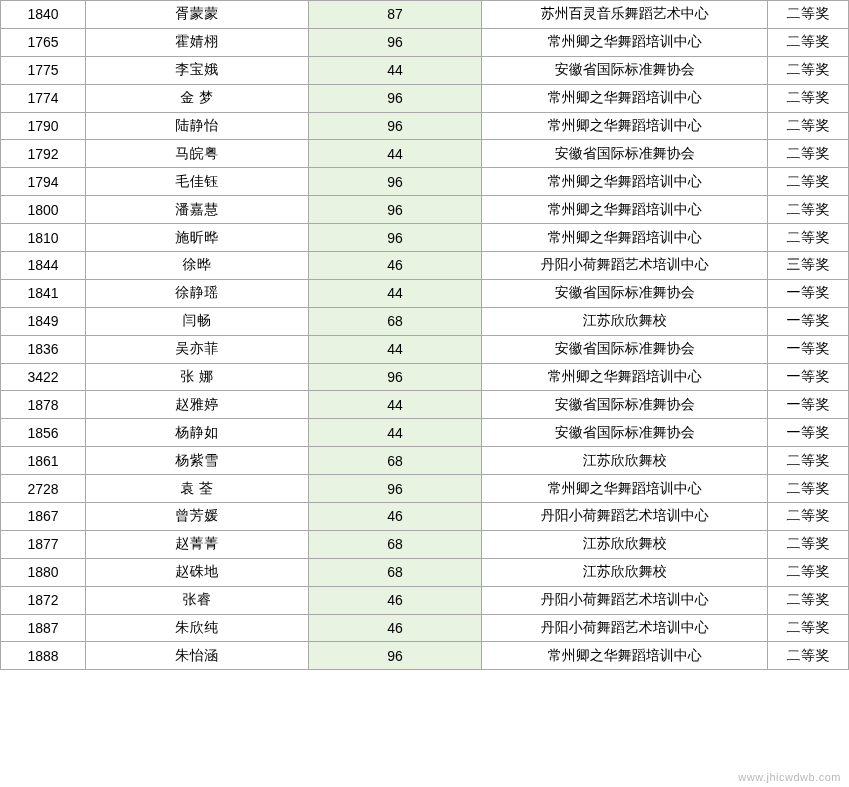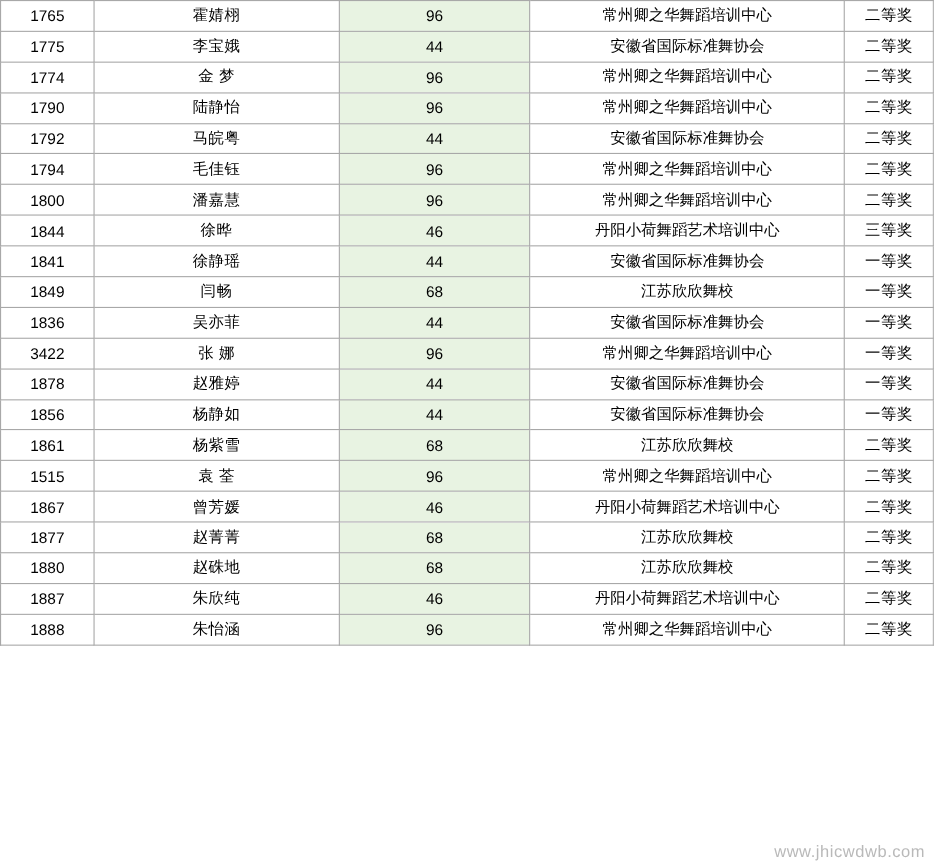--- a/index.html
+++ b/index.html
@@ -62,40 +62,47 @@
     top: -1px;
     right: -2px;
     width: 4px;
     height: 6px;
     background: #2e9b3f;
   }
   .watermark {
     position: absolute;
     right: 8px;
     bottom: 4px;
-    font-size: 15px;
+    font-size: 11px;
     color: #b9b9b9;
     letter-spacing: 0.5px;
     font-family: "Liberation Sans", sans-serif;
     white-space: nowrap;
   }
 </style>
 </head>
 <body>
 
 <table class="result-table">
   <colgroup>
     <col class="c-id">
     <col class="c-name">
     <col class="c-score">
     <col class="c-org">
     <col class="c-award">
   </colgroup>
   <tbody>
       <tr>
+        <td class="cell-id">1840</td>
+        <td class="cell-name">胥蒙蒙</td>
+        <td class="cell-score">87</td>
+        <td class="cell-org">苏州百灵音乐舞蹈艺术中心</td>
+        <td class="cell-award">二等奖</td>
+      </tr>
+      <tr>
         <td class="cell-id">1765</td>
         <td class="cell-name">霍婧栩</td>
         <td class="cell-score">96</td>
         <td class="cell-org">常州卿之华舞蹈培训中心</td>
         <td class="cell-award">二等奖</td>
       </tr>
       <tr>
         <td class="cell-id">1775</td>
         <td class="cell-name">李宝娥</td>
         <td class="cell-score">44</td>
@@ -131,20 +138,27 @@
         <td class="cell-award">二等奖</td>
       </tr>
       <tr>
         <td class="cell-id">1800</td>
         <td class="cell-name">潘嘉慧</td>
         <td class="cell-score">96</td>
         <td class="cell-org">常州卿之华舞蹈培训中心</td>
         <td class="cell-award">二等奖</td>
       </tr>
       <tr>
+        <td class="cell-id">1810</td>
+        <td class="cell-name">施昕晔</td>
+        <td class="cell-score">96</td>
+        <td class="cell-org">常州卿之华舞蹈培训中心</td>
+        <td class="cell-award">二等奖</td>
+      </tr>
+      <tr>
         <td class="cell-id">1844</td>
         <td class="cell-name">徐晔</td>
         <td class="cell-score">46</td>
         <td class="cell-org">丹阳小荷舞蹈艺术培训中心</td>
         <td class="cell-award">三等奖</td>
       </tr>
       <tr>
         <td class="cell-id">1841</td>
         <td class="cell-name">徐静瑶</td>
         <td class="cell-score">44</td>
@@ -187,21 +201,21 @@
         <td class="cell-award">一等奖</td>
       </tr>
       <tr>
         <td class="cell-id">1861</td>
         <td class="cell-name">杨紫雪</td>
         <td class="cell-score">68</td>
         <td class="cell-org">江苏欣欣舞校</td>
         <td class="cell-award">二等奖</td>
       </tr>
       <tr>
-        <td class="cell-id">1515</td>
+        <td class="cell-id">2728</td>
         <td class="cell-name">袁 荃</td>
         <td class="cell-score">96</td>
         <td class="cell-org">常州卿之华舞蹈培训中心</td>
         <td class="cell-award">二等奖</td>
       </tr>
       <tr>
         <td class="cell-id">1867</td>
         <td class="cell-name">曾芳媛</td>
         <td class="cell-score">46</td>
         <td class="cell-org">丹阳小荷舞蹈艺术培训中心</td>
@@ -212,20 +226,27 @@
         <td class="cell-name">赵菁菁</td>
         <td class="cell-score">68</td>
         <td class="cell-org">江苏欣欣舞校</td>
         <td class="cell-award">二等奖</td>
       </tr>
       <tr>
         <td class="cell-id">1880</td>
         <td class="cell-name">赵硃地</td>
         <td class="cell-score">68</td>
         <td class="cell-org">江苏欣欣舞校</td>
+        <td class="cell-award">二等奖</td>
+      </tr>
+      <tr>
+        <td class="cell-id">1872</td>
+        <td class="cell-name">张睿</td>
+        <td class="cell-score">46</td>
+        <td class="cell-org">丹阳小荷舞蹈艺术培训中心</td>
         <td class="cell-award">二等奖</td>
       </tr>
       <tr>
         <td class="cell-id">1887</td>
         <td class="cell-name">朱欣纯</td>
         <td class="cell-score">46</td>
         <td class="cell-org">丹阳小荷舞蹈艺术培训中心</td>
         <td class="cell-award">二等奖</td>
       </tr>
       <tr>

